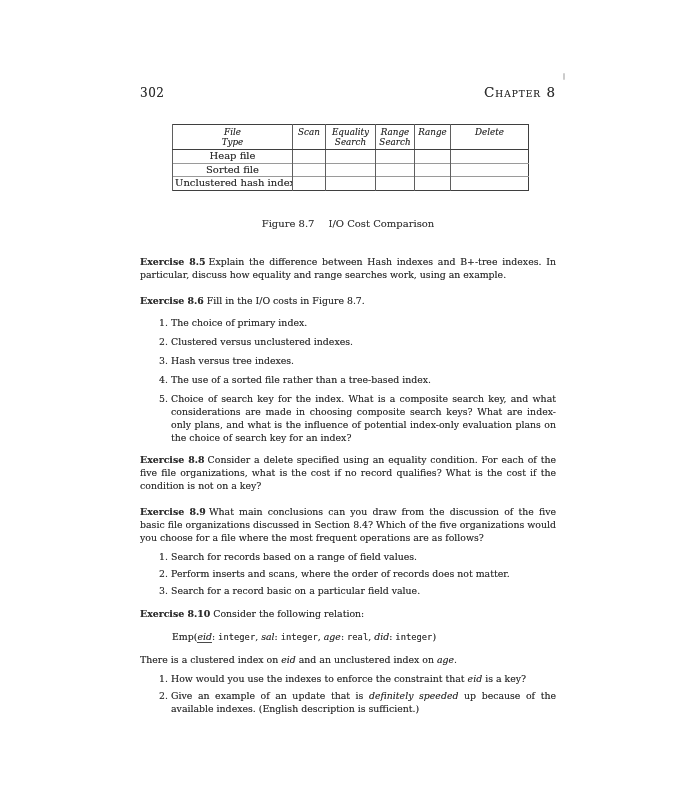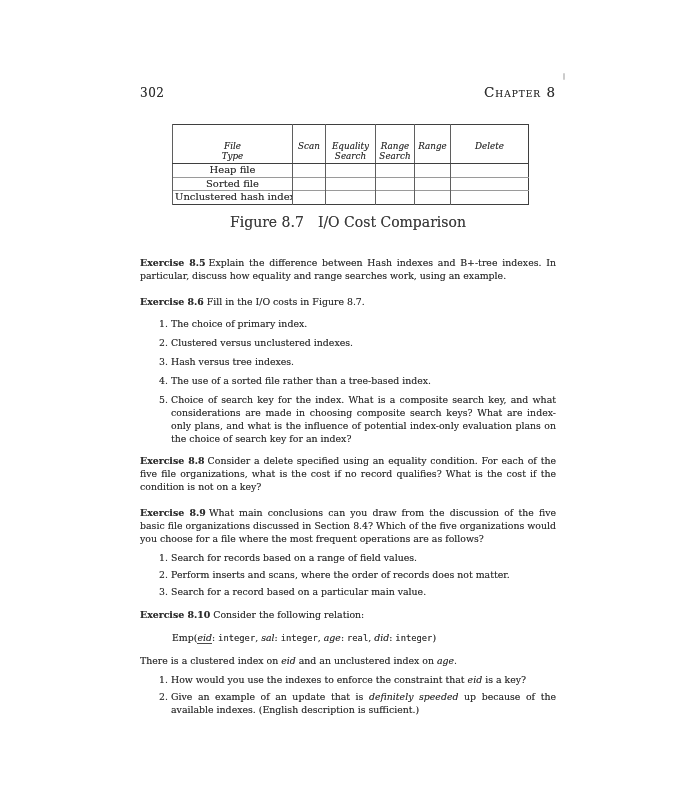--- a/index.html
+++ b/index.html
@@ -25,31 +25,31 @@
     border:1.4px solid #3f3f3f;
   }
   .cost-table th,.cost-table td{
     border-left:1px solid #5f5f5f;
     padding:0 2px;overflow:hidden;white-space:nowrap;
   }
   .cost-table thead th{
     border-bottom:1.3px solid #3f3f3f;
     font-style:italic;font-weight:normal;
     font-size:8.8px;text-align:center;vertical-align:top;
-    padding-top:16px;padding-bottom:2px;
+    padding-top:2px;padding-bottom:2px;
   }
   .hl{display:block;line-height:10px;}
   .cost-table tbody tr{height:13.5px;}
   .cost-table tbody td{border-top:0.9px solid #9a9a9a;}
   .rowlabel{
     font-size:10px;font-weight:400;text-align:center;
     line-height:12px;
   }
   .caption{
-    text-align:center;margin-top:9px;font-size:14px;
+    text-align:center;margin-top:27px;font-size:10px;
     color:#3a3a3a;
   }
   .cap-label{margin-right:14px;}
   
   .para{
     margin:0;margin-top:13px;
     font-size:9.4px;line-height:13px;
     text-align:justify;
   }
   .para.first{margin-top:26px;}
@@ -171,21 +171,21 @@
       <li><span>Choice of search key for the index. What is a composite search key, and what considerations are made in choosing composite search keys? What are index-only plans, and what is the influence of potential index-only evaluation plans on the choice of search key for an index?</span></li>
     </ol>
 
     <p class="para tight"><span class="exlabel">Exercise 8.8</span><span>Consider a delete specified using an equality condition. For each of the five file organizations, what is the cost if no record qualifies? What is the cost if the condition is not on a key?</span></p>
 
     <p class="para"><span class="exlabel">Exercise 8.9</span><span>What main conclusions can you draw from the discussion of the five basic file organizations discussed in Section 8.4? Which of the five organizations would you choose for a file where the most frequent operations are as follows?</span></p>
 
     <ol class="compact">
       <li><span>Search for records based on a range of field values.</span></li>
       <li><span>Perform inserts and scans, where the order of records does not matter.</span></li>
-      <li><span>Search for a record based on a particular main value.</span></li>
+      <li><span>Search for a record basic on a particular field value.</span></li>
     </ol>
 
     <p class="para mt10"><span class="exlabel">Exercise 8.10</span><span>Consider the following relation:</span></p>
 
     <div class="relation"><span>Emp(</span><span class="attr-key">eid</span><span>: </span><span class="ttype">integer</span><span>, </span><span class="attr">sal</span><span>: </span><span class="ttype">integer</span><span>, </span><span class="attr">age</span><span>: </span><span class="ttype">real</span><span>, </span><span class="attr">did</span><span>: </span><span class="ttype">integer</span><span>)</span></div>
 
     <p class="para tight"><span>There is a clustered index on </span><span class="attr">eid</span><span> and an unclustered index on </span><span class="attr">age</span><span>.</span></p>
 
     <ol class="compact">
       <li><span>How would you use the indexes to enforce the constraint that </span><span class="attr">eid</span><span> is a key?</span></li>

